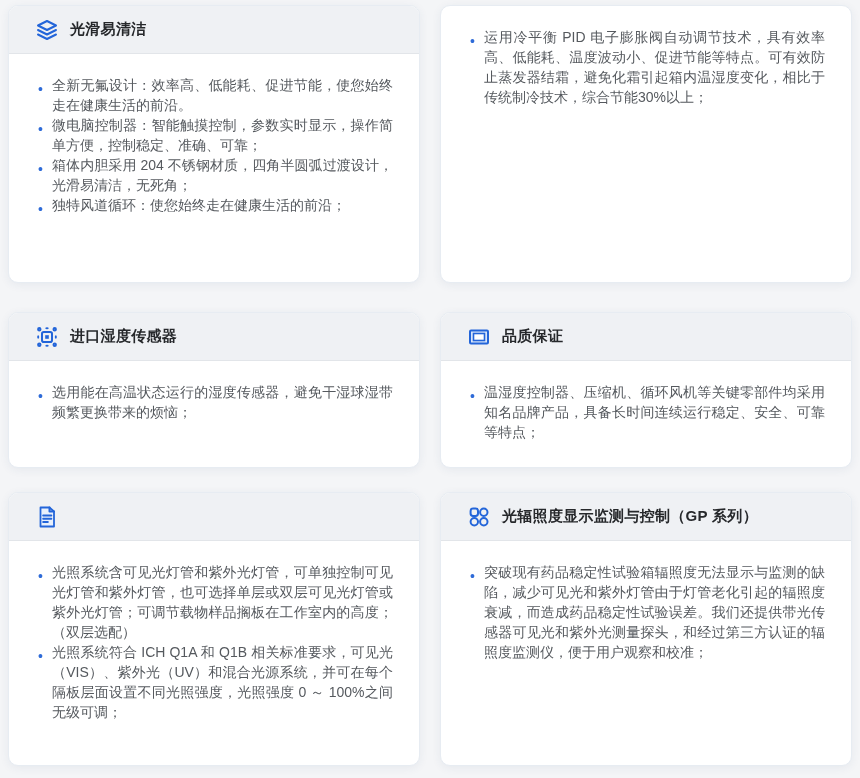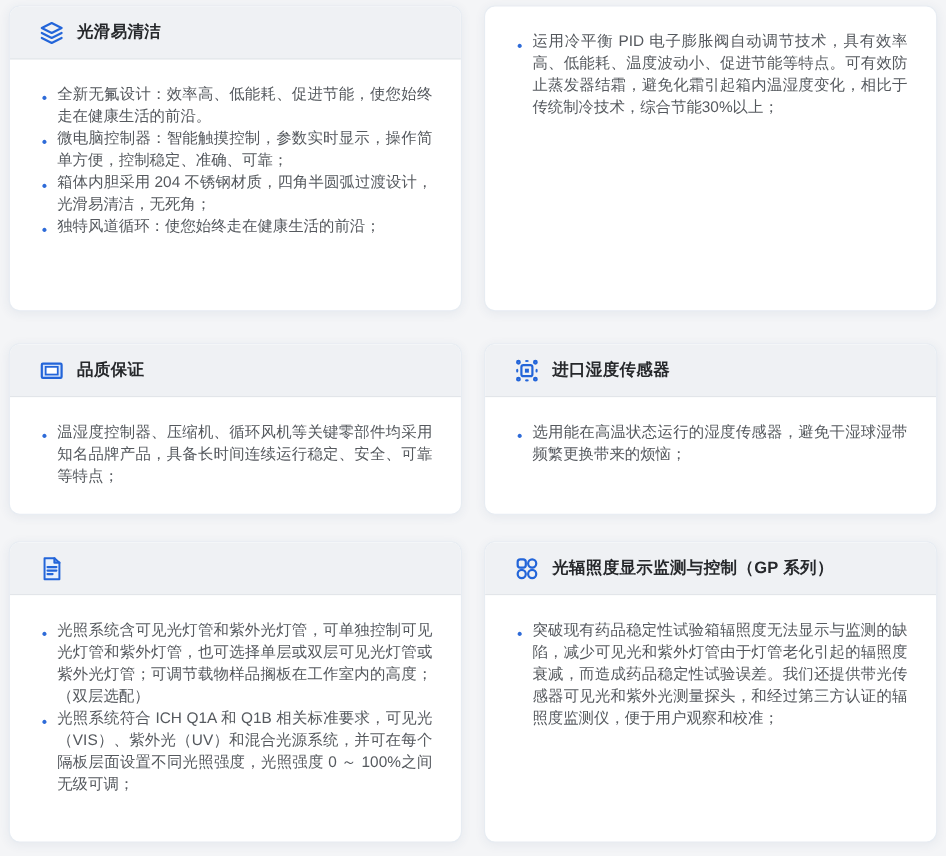--- a/index.html
+++ b/index.html
@@ -86,51 +86,51 @@
       </div>
     </div>
 
   </div>
 
   <div class="row row-2">
 
     <div class="card">
       <div class="card-header">
         <svg class="card-icon" viewBox="0 0 24 24">
-          <rect x="3" y="5.5" width="18" height="13" rx="1" fill="#d9e6fa" stroke="#2365d9" stroke-width="2"></rect>
-          <rect x="6.5" y="8.5" width="11" height="7" fill="#ffffff" stroke="#2365d9" stroke-width="1.6"></rect>
-        </svg>
-        <span class="card-title">品质保证</span>
-      </div>
-      <div class="card-body">
-        <ul class="bullets">
-          <li>温湿度控制器、压缩机、循环风机等关键零部件均采用知名品牌产品，具备长时间连续运行稳定、安全、可靠等特点；</li>
-        </ul>
-      </div>
-    </div>
-
-    <div class="card">
-      <div class="card-header">
-        <svg class="card-icon" viewBox="0 0 24 24">
           <rect class="st" x="7" y="7" width="10" height="10" rx="1.8"></rect>
           <rect class="fl" x="10.2" y="10.2" width="3.6" height="3.6"></rect>
           <circle class="st" cx="4.3" cy="4.3" r="1.2" stroke-width="1.4"></circle>
           <circle class="st" cx="19.7" cy="4.3" r="1.2" stroke-width="1.4"></circle>
           <circle class="st" cx="4.3" cy="19.7" r="1.2" stroke-width="1.4"></circle>
           <circle class="st" cx="19.7" cy="19.7" r="1.2" stroke-width="1.4"></circle>
           <ellipse class="fl" cx="3.2" cy="12" rx="1" ry="1.7"></ellipse>
           <ellipse class="fl" cx="20.8" cy="12" rx="1" ry="1.7"></ellipse>
           <ellipse class="fl" cx="12" cy="3.2" rx="1.7" ry="1"></ellipse>
           <ellipse class="fl" cx="12" cy="20.8" rx="1.7" ry="1"></ellipse>
         </svg>
         <span class="card-title">进口湿度传感器</span>
       </div>
       <div class="card-body">
         <ul class="bullets">
           <li>选用能在高温状态运行的湿度传感器，避免干湿球湿带频繁更换带来的烦恼；</li>
+        </ul>
+      </div>
+    </div>
+
+    <div class="card">
+      <div class="card-header">
+        <svg class="card-icon" viewBox="0 0 24 24">
+          <rect x="3" y="5.5" width="18" height="13" rx="1" fill="#d9e6fa" stroke="#2365d9" stroke-width="2"></rect>
+          <rect x="6.5" y="8.5" width="11" height="7" fill="#ffffff" stroke="#2365d9" stroke-width="1.6"></rect>
+        </svg>
+        <span class="card-title">品质保证</span>
+      </div>
+      <div class="card-body">
+        <ul class="bullets">
+          <li>温湿度控制器、压缩机、循环风机等关键零部件均采用知名品牌产品，具备长时间连续运行稳定、安全、可靠等特点；</li>
         </ul>
       </div>
     </div>
 
   </div>
 
   <div class="row row-3">
 
     <div class="card">
       <div class="card-header">

